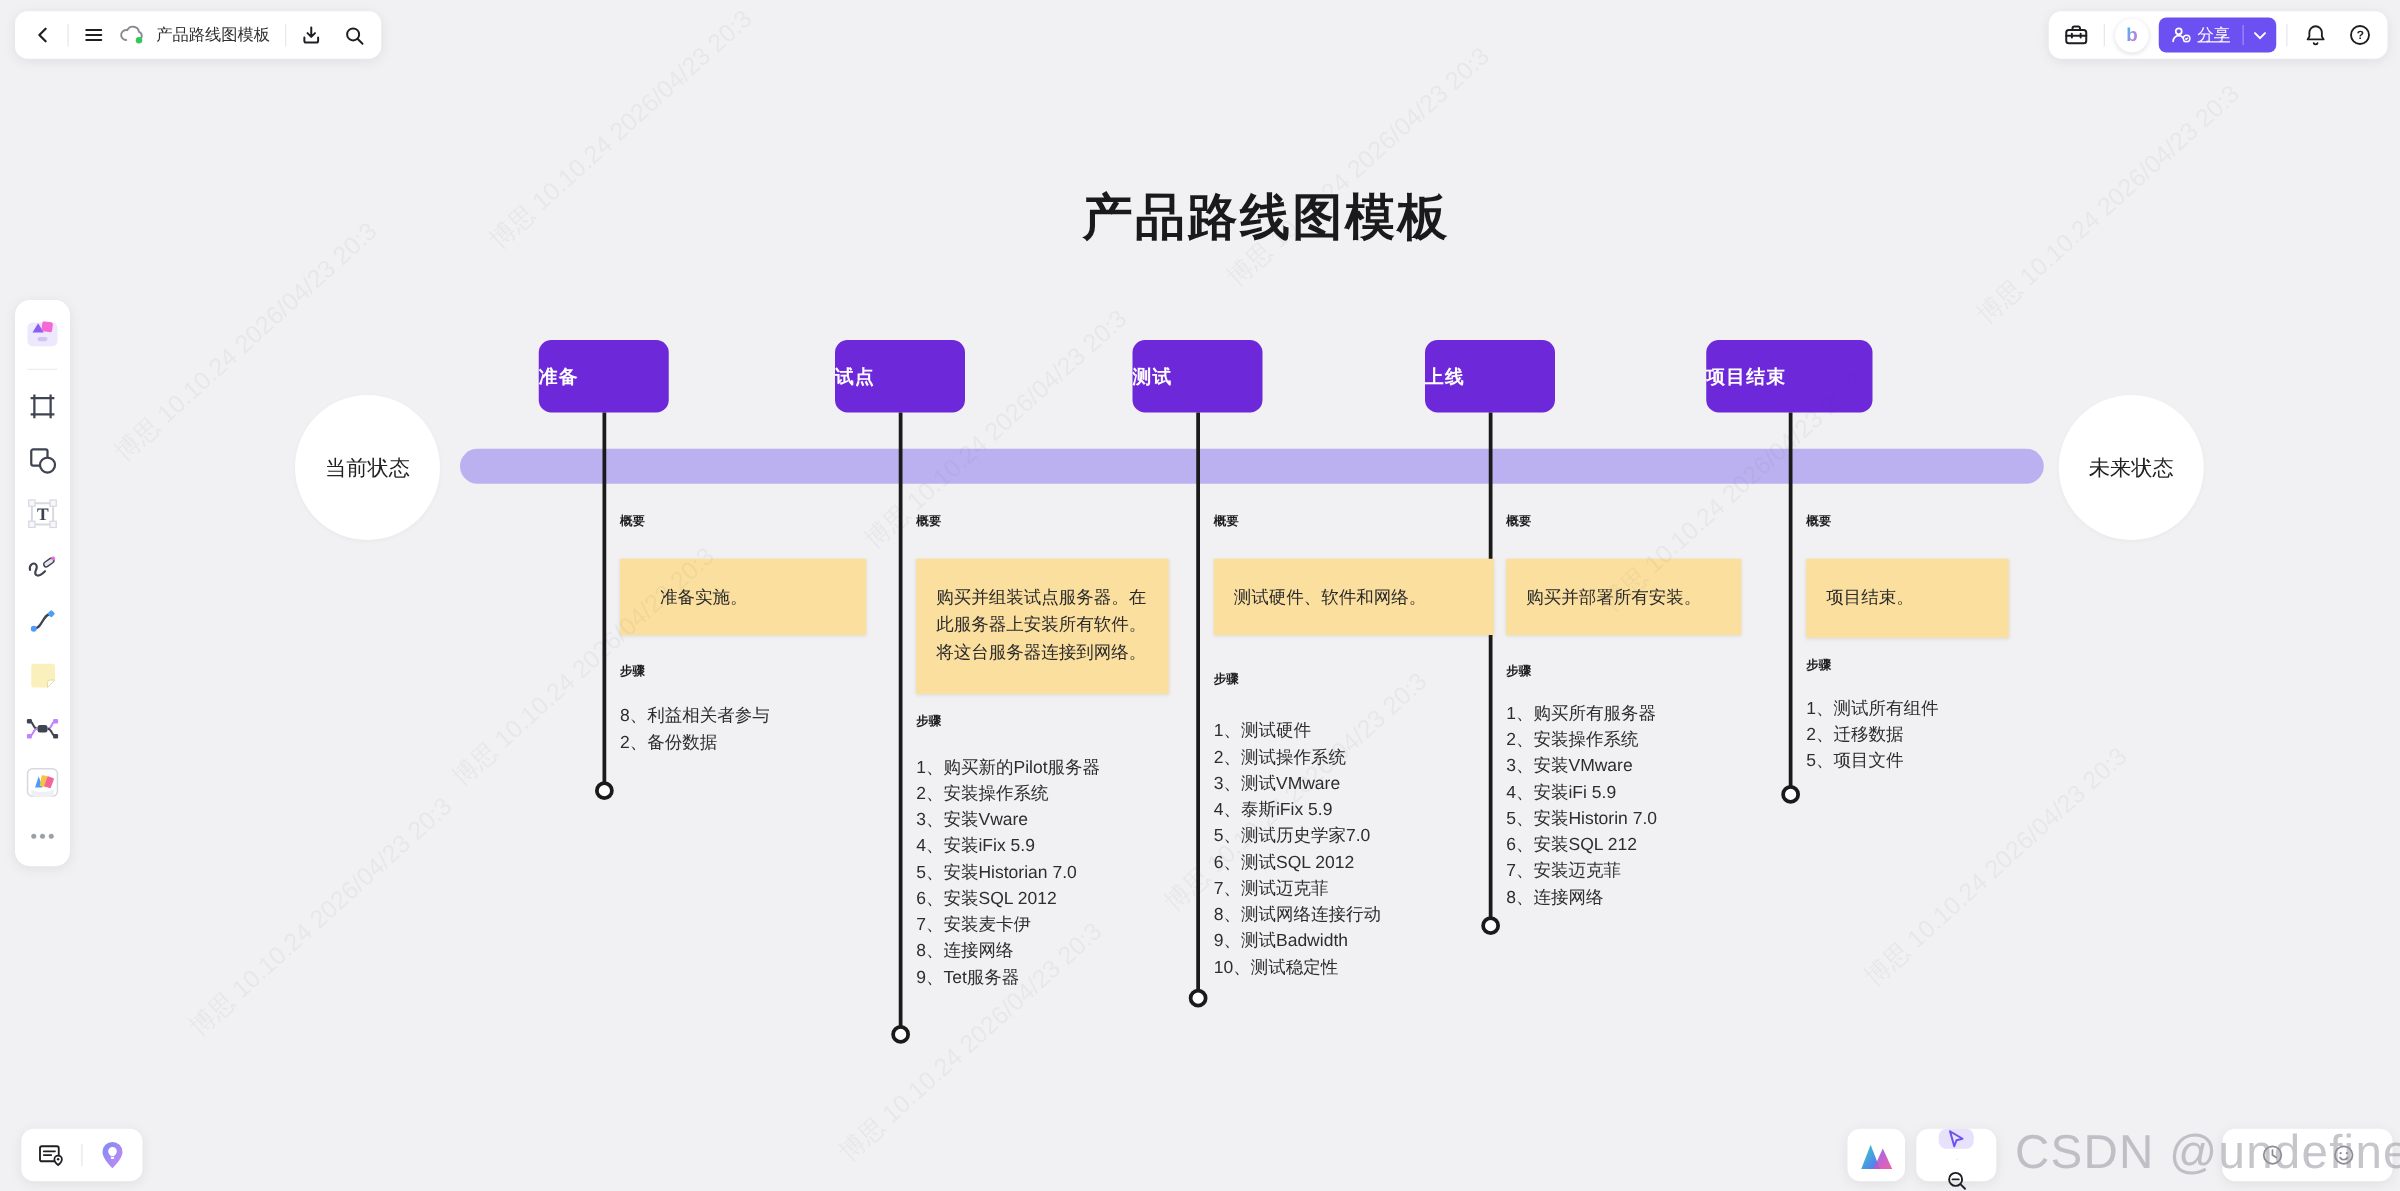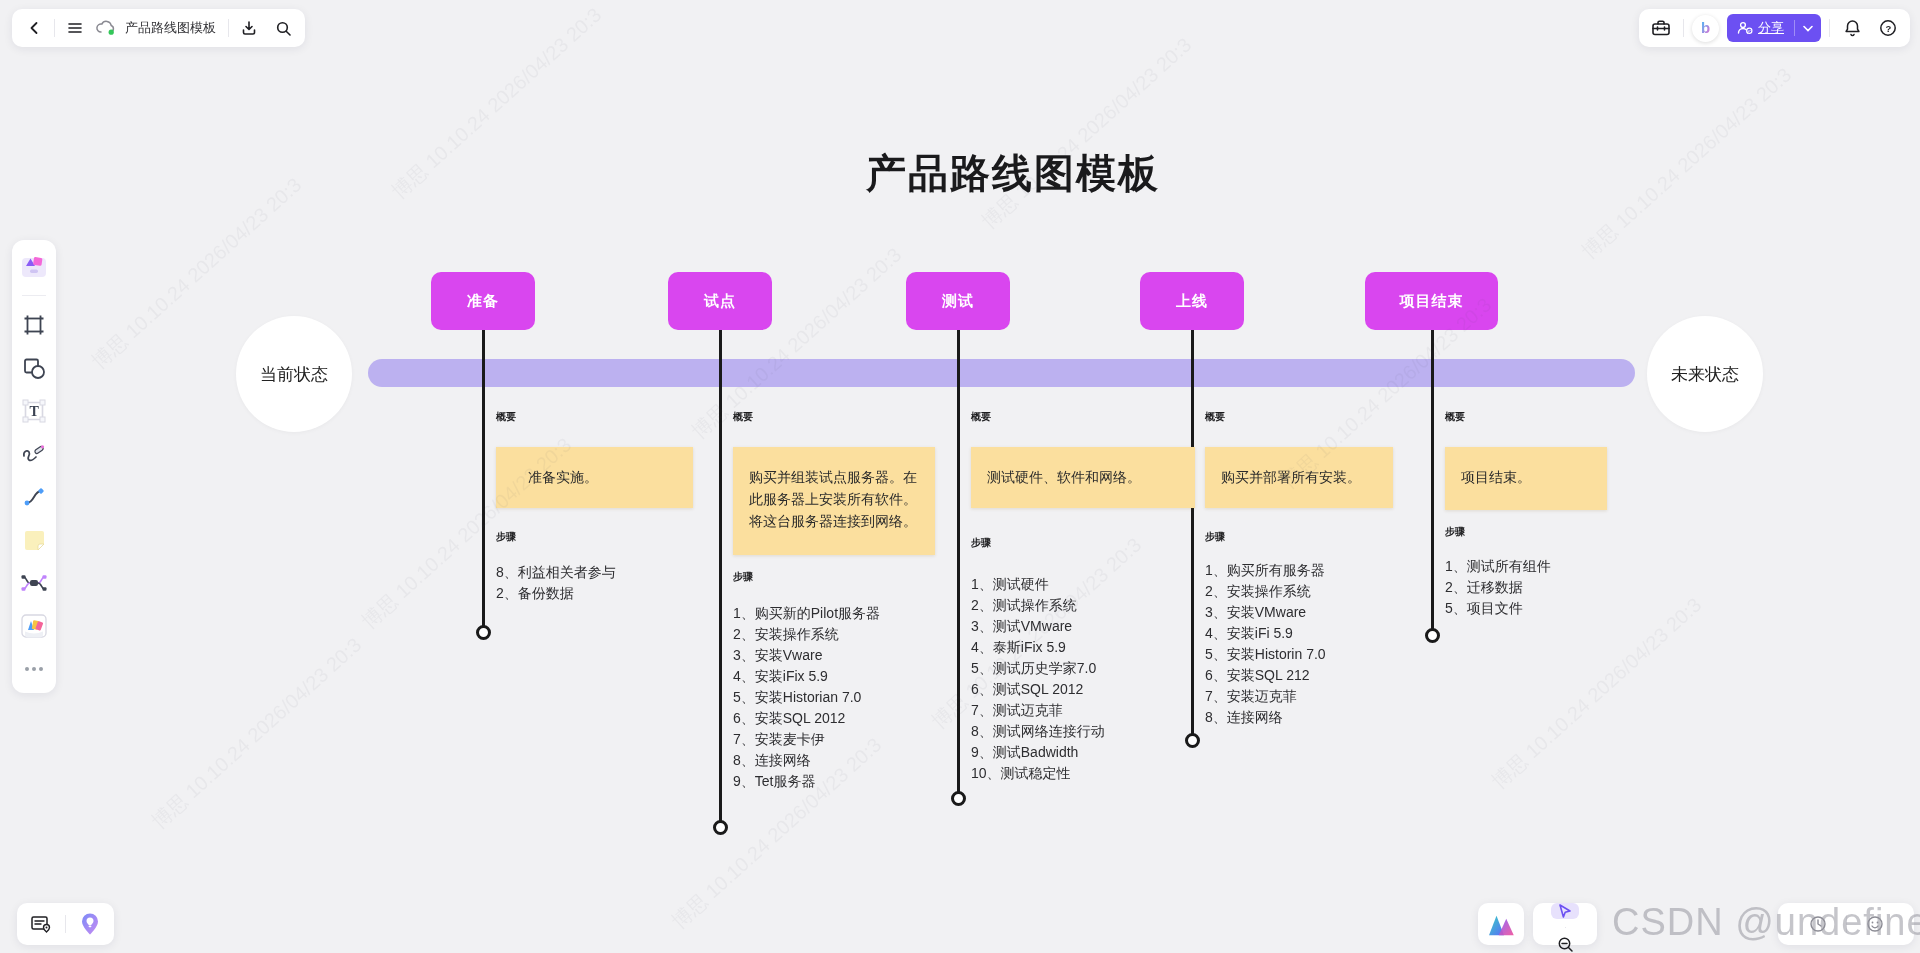--- a/index.html
+++ b/index.html
@@ -27,22 +27,22 @@
   .sidebar .divider-h{width:24px;height:1px;background:#ececf1;}
   
   .board-title{position:absolute;left:1013px;top:146px;transform:translateX(-50%);
                font-size:40px;font-weight:700;color:#1a1a1c;letter-spacing:2px;white-space:nowrap;}
   .timeline-bar{position:absolute;left:368px;top:359px;width:1267px;height:28px;border-radius:14px;background:#BCB1F0;}
   .state-circle{position:absolute;width:116px;height:116px;border-radius:50%;background:#fff;
                 display:flex;align-items:center;justify-content:center;font-size:17px;font-weight:400;color:#222;
                 box-shadow:0 1px 4px rgba(0,0,0,.04);}
   .sc-left{left:236px;top:316px;}
   .sc-right{left:1647px;top:316px;}
-  .mbox{position:absolute;top:272px;height:58px;border-radius:10px;background:#d946ef;
-        display:flex;align-items:center;justify-content:center;color:#fff;font-size:15px;font-weight:700;letter-spacing:1px;cursor:pointer;}
+  .mbox{position:absolute;top:272px;height:58px;border-radius:10px;background:#6d28d9;
+        display:flex;align-items:center;color:#fff;font-size:15px;font-weight:700;letter-spacing:1px;cursor:pointer;}
   .vline{position:absolute;top:330px;width:3px;background:#1a1a1a;}
   .endpoint{position:absolute;width:9px;height:9px;border:3px solid #1a1a1a;border-radius:50%;background:#fff;}
   .col{position:absolute;top:405px;width:230px;}
   .col-label{position:absolute;font-size:10px;font-weight:700;color:#1c1c1e;}
   .sum-label{top:5px;left:0;}
   .note{position:absolute;top:42px;left:0;background:#FBDF9E;box-sizing:border-box;
         padding:19px 16px;font-size:14px;line-height:22px;color:#2b2b2b;box-shadow:0 1px 3px rgba(120,90,20,.15);}
   .steps-list{position:absolute;left:0;margin:0;padding:0;list-style:none;}
   .steps-list li{font-size:14px;line-height:21px;color:#2d2d30;white-space:nowrap;}
   

